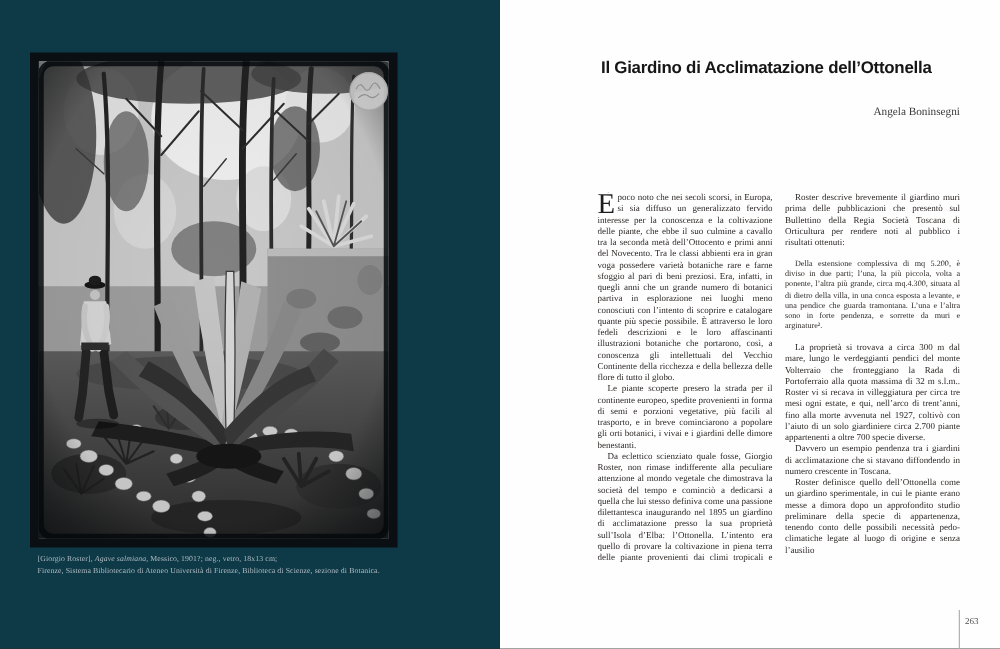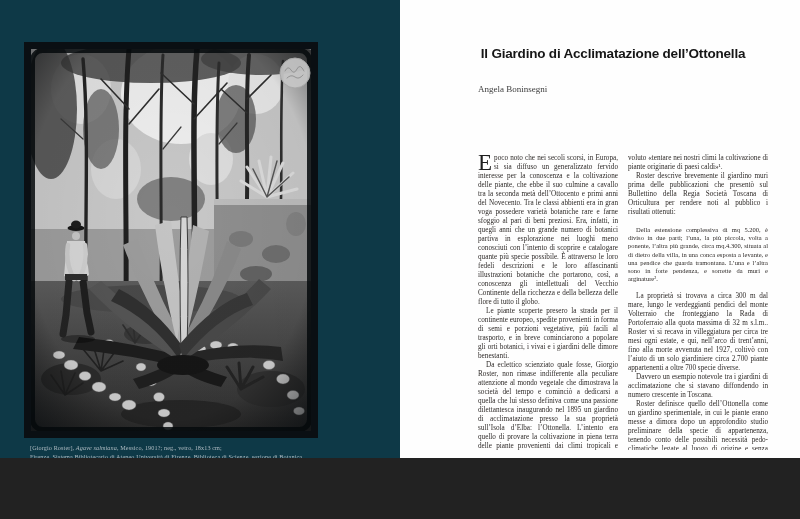--- a/index.html
+++ b/index.html
@@ -1,31 +1,31 @@
 <!DOCTYPE html>
 <html lang="it"><head>
 <meta charset="utf-8">
 <style>
   html,body{margin:0;padding:0;background:#222;}
-  #spread{position:relative;width:800px;height:458px;overflow:hidden;
+  #spread{position:relative;width:800px;height:519px;overflow:hidden;
           font-family:"Liberation Serif",serif;}
   
   #left-page{position:absolute;left:0;top:0;width:400px;height:519px;background:#0e3947;}
   #photo-frame{position:absolute;left:24px;top:42px;width:294px;height:396px;
                background:#0a0f13;box-sizing:border-box;padding:7px;}
   #photo-frame svg{display:block;width:280px;height:382px;}
   #caption{position:absolute;left:30px;top:443px;width:330px;
            font-size:6.2px;line-height:9px;color:#aebbc2;letter-spacing:.1px;}
   #caption em{font-style:italic;}
   
   #right-page{position:absolute;left:400px;top:0;width:400px;height:519px;background:#fefefe;color:#2e2a28;}
   #page-title{position:absolute;left:48px;top:46px;width:330px;text-align:center;
               font-family:"Liberation Sans",sans-serif;font-weight:700;font-size:13.5px;
               letter-spacing:-.2px;color:#161616;}
-  #author{position:absolute;left:78px;top:84px;width:290px;text-align:left;
+  #author{position:absolute;left:78px;top:84px;width:290px;text-align:right;
           font-size:9px;color:#3c3c3c;}
   #columns{position:absolute;left:78px;top:154px;width:290px;height:296px;
            display:flex;gap:10px;overflow:hidden;}
   .col{width:142px;height:296px;overflow:hidden;}
   .col p{margin:0;text-align:justify;font-size:7.2px;line-height:9px;hyphens:auto;}
   .col p.indent{text-indent:8px;}
   .dropcap{float:left;font-size:23px;line-height:16.5px;padding:1px 2px 0 0;color:#1d1d1d;}
   .blockquote{margin:9px 0 9px 0 !important;font-size:6.5px !important;
               line-height:8.2px !important;text-indent:8px;}
   #folio-rule{position:absolute;left:367px;top:488px;width:1px;height:31px;background:#b3b3b3;}
@@ -187,25 +187,24 @@
     <div id="page-title">Il Giardino di Acclimatazione dell’Ottonella</div>
     <div id="author">Angela Boninsegni</div>
 
     <div id="columns">
       <div class="col">
         <p class="body-p"><span class="dropcap">È</span><span>poco noto che nei secoli scorsi, in Europa, si sia diffuso un generalizzato fervido interesse per la conoscenza e la coltivazione delle piante, che ebbe il suo culmine a cavallo tra la seconda metà dell’Ottocento e primi anni del Novecento. Tra le classi abbienti era in gran voga possedere varietà botaniche rare e farne sfoggio al pari di beni preziosi. Era, infatti, in quegli anni che un grande numero di botanici partiva in esplorazione nei luoghi meno conosciuti con l’intento di scoprire e catalogare quante più specie possibile. È attraverso le loro fedeli descrizioni e le loro affascinanti illustrazioni botaniche che portarono, così, a conoscenza gli intellettuali del Vecchio Continente della ricchezza e della bellezza delle flore di tutto il globo.</span></p>
         <p class="indent">Le piante scoperte presero la strada per il continente europeo, spedite provenienti in forma di semi e porzioni vegetative, più facili al trasporto, e in breve cominciarono a popolare gli orti botanici, i vivai e i giardini delle dimore benestanti.</p>
         <p class="indent">Da eclettico scienziato quale fosse, Giorgio Roster, non rimase indifferente alla peculiare attenzione al mondo vegetale che dimostrava la società del tempo e cominciò a dedicarsi a quella che lui stesso definiva come una passione dilettantesca inaugurando nel 1895 un giardino di acclimatazione presso la sua proprietà sull’Isola d’Elba: l’Ottonella. L’intento era quello di provare la coltivazione in piena terra delle piante provenienti dai climi tropicali e caldo-aridi e così riuscire di utilità a coloro che avessero</p>
       </div>
       <div class="col">
-        <p>voluto «tentare nei nostri climi la coltivazione di piante originarie di paesi caldi»¹.</p>
         <p class="indent">Roster descrive brevemente il giardino muri prima delle pubblicazioni che presentò sul Bullettino della Regia Società Toscana di Orticultura per rendere noti al pubblico i risultati ottenuti:</p>
         <p class="blockquote">Della estensione complessiva di mq 5.200, è diviso in due parti; l’una, la più piccola, volta a ponente, l’altra più grande, circa mq.4.300, situata al di dietro della villa, in una conca esposta a levante, e una pendice che guarda tramontana. L’una e l’altra sono in forte pendenza, e sorrette da muri e arginature².</p>
         <p class="indent">La proprietà si trovava a circa 300 m dal mare, lungo le verdeggianti pendici del monte Volterraio che fronteggiano la Rada di Portoferraio alla quota massima di 32 m s.l.m.. Roster vi si recava in villeggiatura per circa tre mesi ogni estate, e qui, nell’arco di trent’anni, fino alla morte avvenuta nel 1927, coltivò con l’aiuto di un solo giardiniere circa 2.700 piante appartenenti a oltre 700 specie diverse.</p>
-        <p class="indent">Davvero un esempio notevole tra i giardini di acclimatazione che si stavano diffondendo in numero crescente in Toscana.</p>
+        <p class="indent">Davvero un esempio pendenza tra i giardini di acclimatazione che si stavano diffondendo in numero crescente in Toscana.</p>
         <p class="indent">Roster definisce quello dell’Ottonella come un giardino sperimentale, in cui le piante erano messe a dimora dopo un approfondito studio preliminare della specie di appartenenza, tenendo conto delle possibili necessità pedo-climatiche legate al luogo di origine e senza l’ausilio</p>
       </div>
     </div>
 
     <div id="folio-rule"></div>
     <div id="folio">263</div>
   </div>
 </div>
 
 </body></html>

